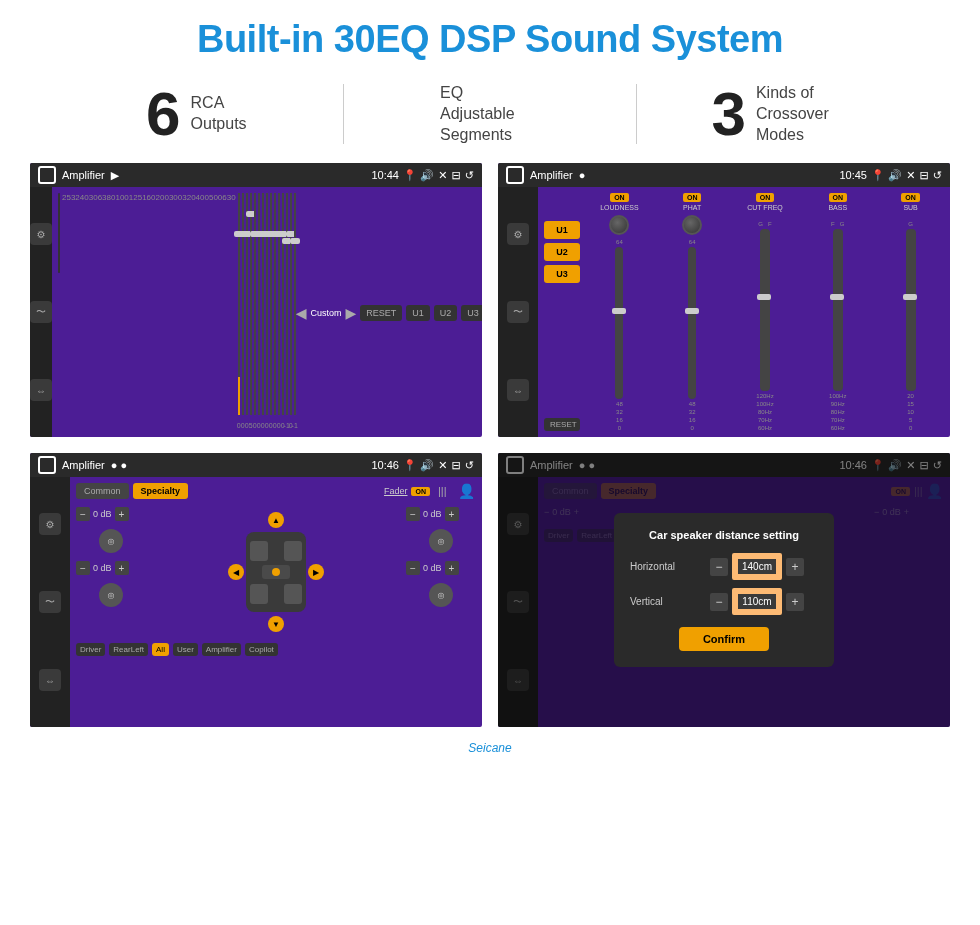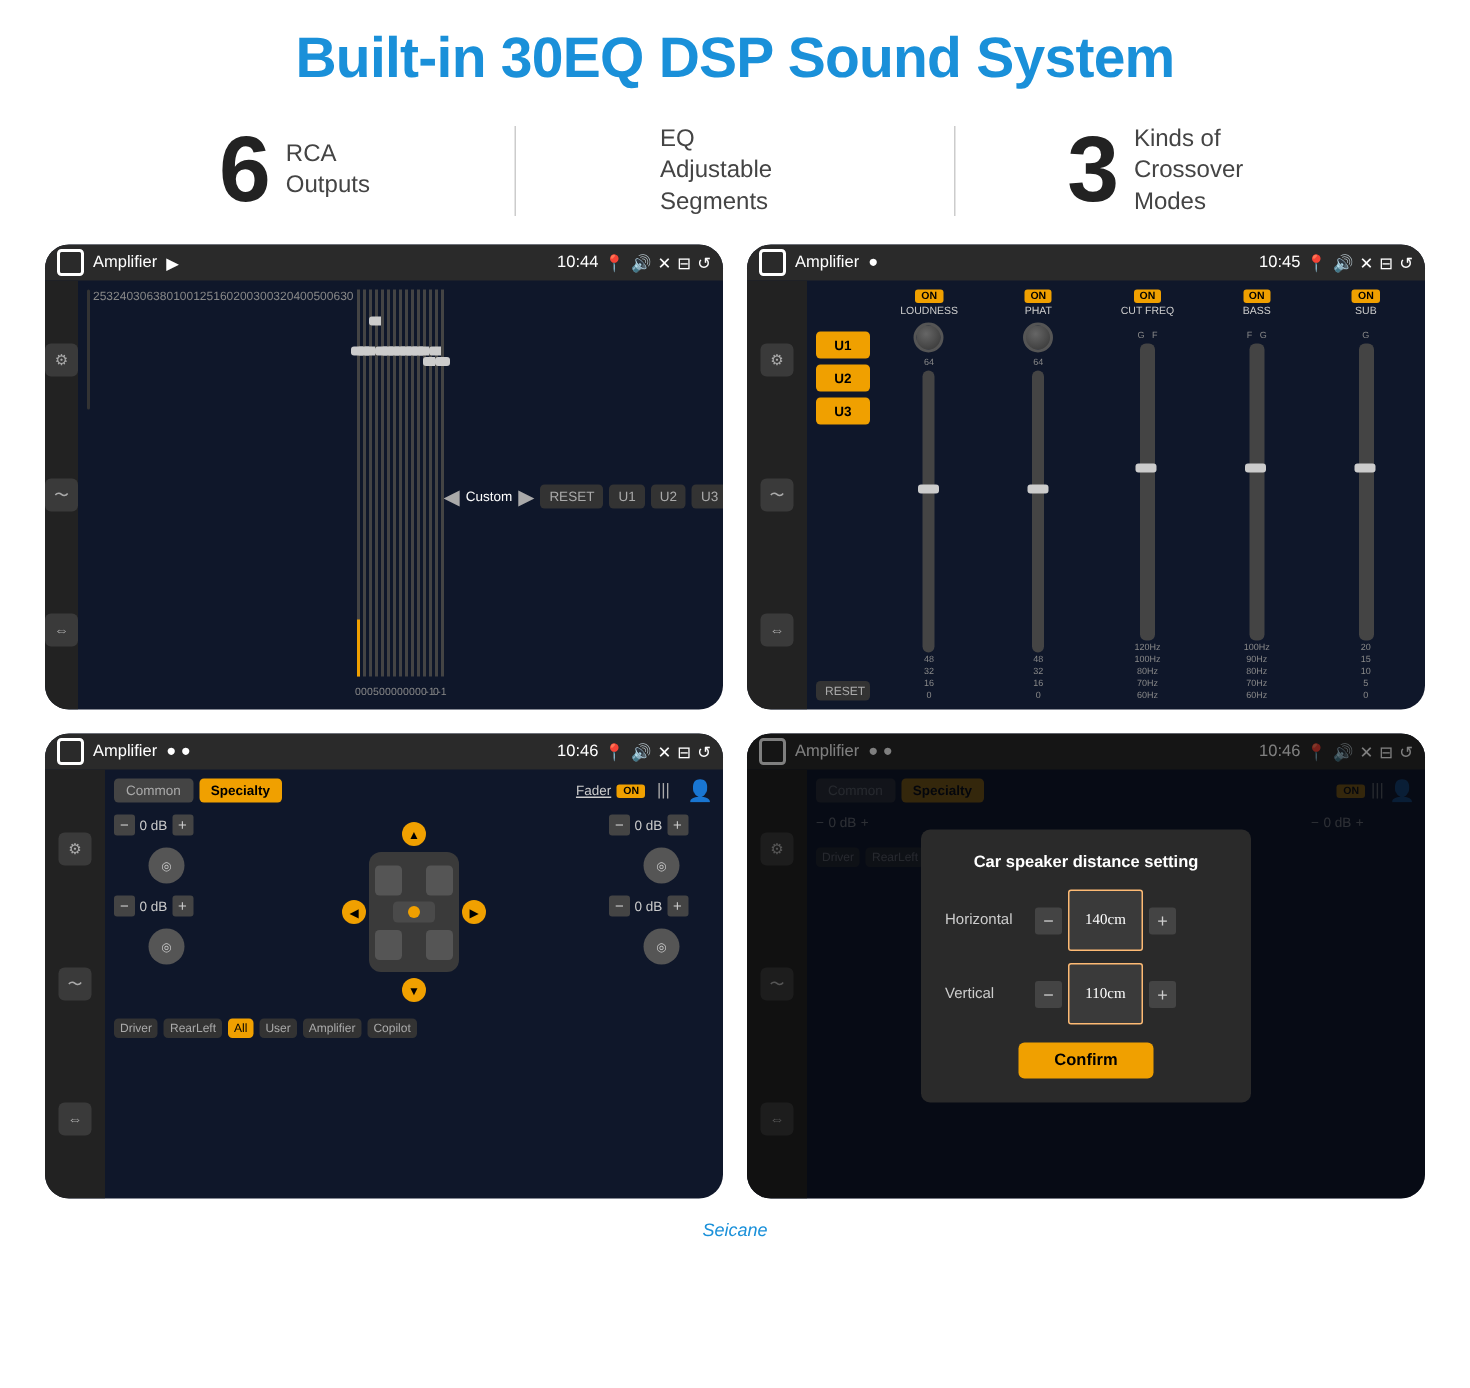--- a/index.html
+++ b/index.html
@@ -57,25 +57,25 @@
 
     
     .screens-grid {
       display: grid;
       grid-template-columns: 1fr 1fr;
       gap: 16px;
       padding: 0 30px 10px;
     }
 
     .screen {
-      background: #0f172a;
-      border-radius: 16px;
+      background: #4c1d95;
+      border-radius: 2px;
       overflow: hidden;
       position: relative;
-      height: 310px;
+      height: 274px;
     }
 
     
     .status-bar {
       display: flex;
       align-items: center;
       justify-content: space-between;
       background: #2a2a2a;
       padding: 4px 8px;
       height: 24px;
@@ -452,21 +452,21 @@
     .dialog-title {
       color: #fff;
       font-size: 11px;
       font-weight: bold;
       text-align: center;
       margin-bottom: 12px;
     }
     .dialog-row {
       display: flex;
       align-items: center;
-      gap: 0;
+      gap: 20px;
       margin-bottom: 8px;
     }
     .dialog-label {
       color: #ccc;
       font-size: 10px;
       width: 60px;
     }
     .dialog-value-box {
       display: flex;
       align-items: center;
@@ -480,28 +480,27 @@
       border-radius: 2px;
       color: #ccc;
       cursor: pointer;
       font-size: 12px;
       display: flex;
       align-items: center;
       justify-content: center;
     }
     .dialog-input {
       background: #3a3a3a;
-      border: 1px solid #fdba74;
+      border: 6px solid #fdba74;
       color: #fff;
       font-size: 10px;
-      padding: 14px 4px;
+      padding: 2px 4px;
       width: 50px;
       text-align: center;
       border-radius: 2px;
-      font-family: Liberation Serif, serif;
     }
     .confirm-btn {
       background: #f0a000;
       color: #000;
       border: none;
       border-radius: 4px;
       font-size: 11px;
       font-weight: bold;
       padding: 6px 24px;
       cursor: pointer;

